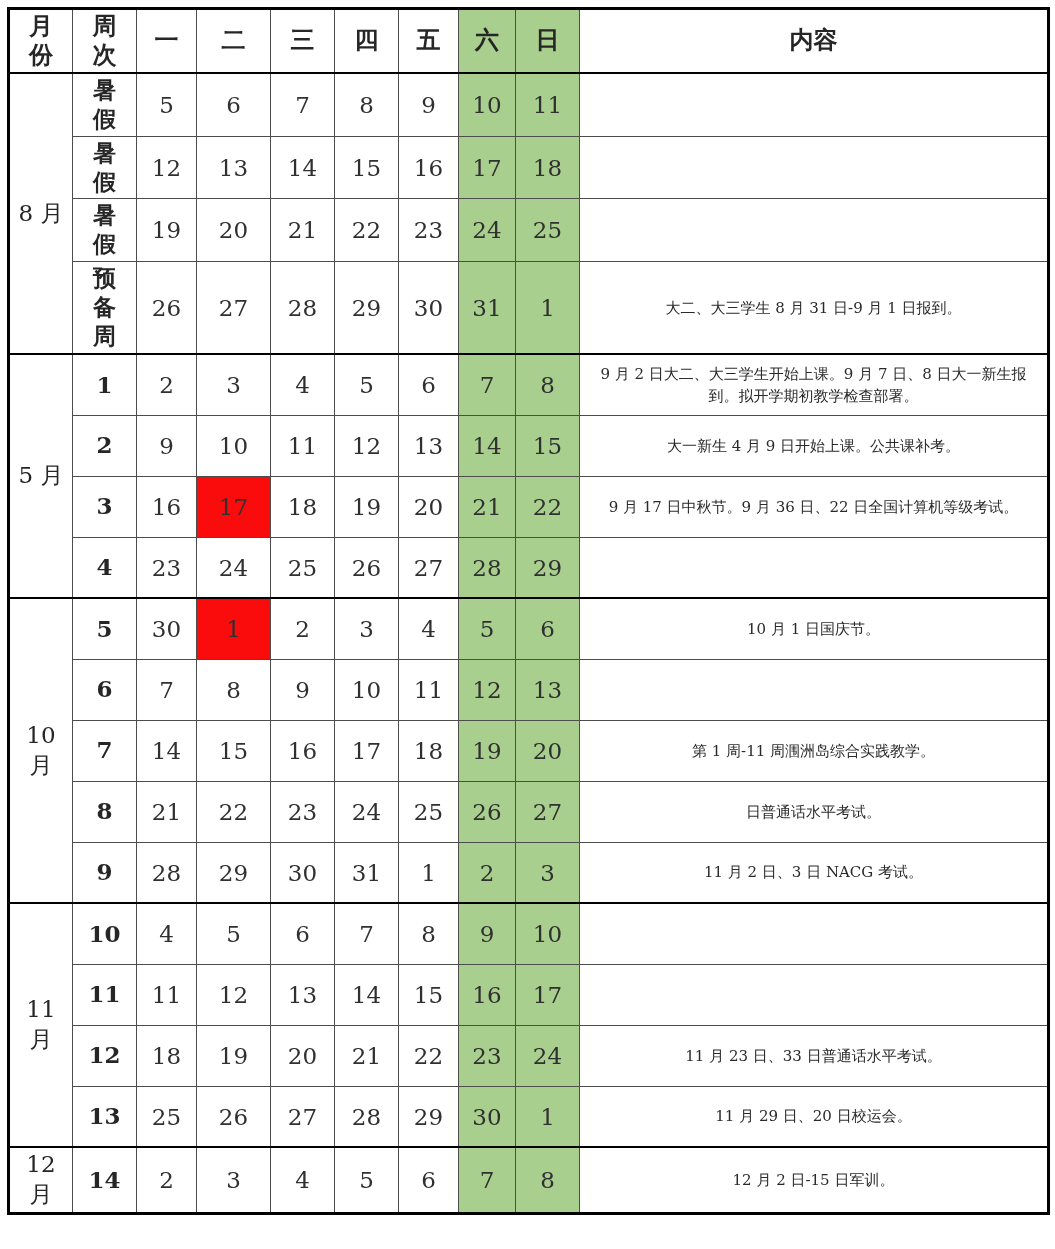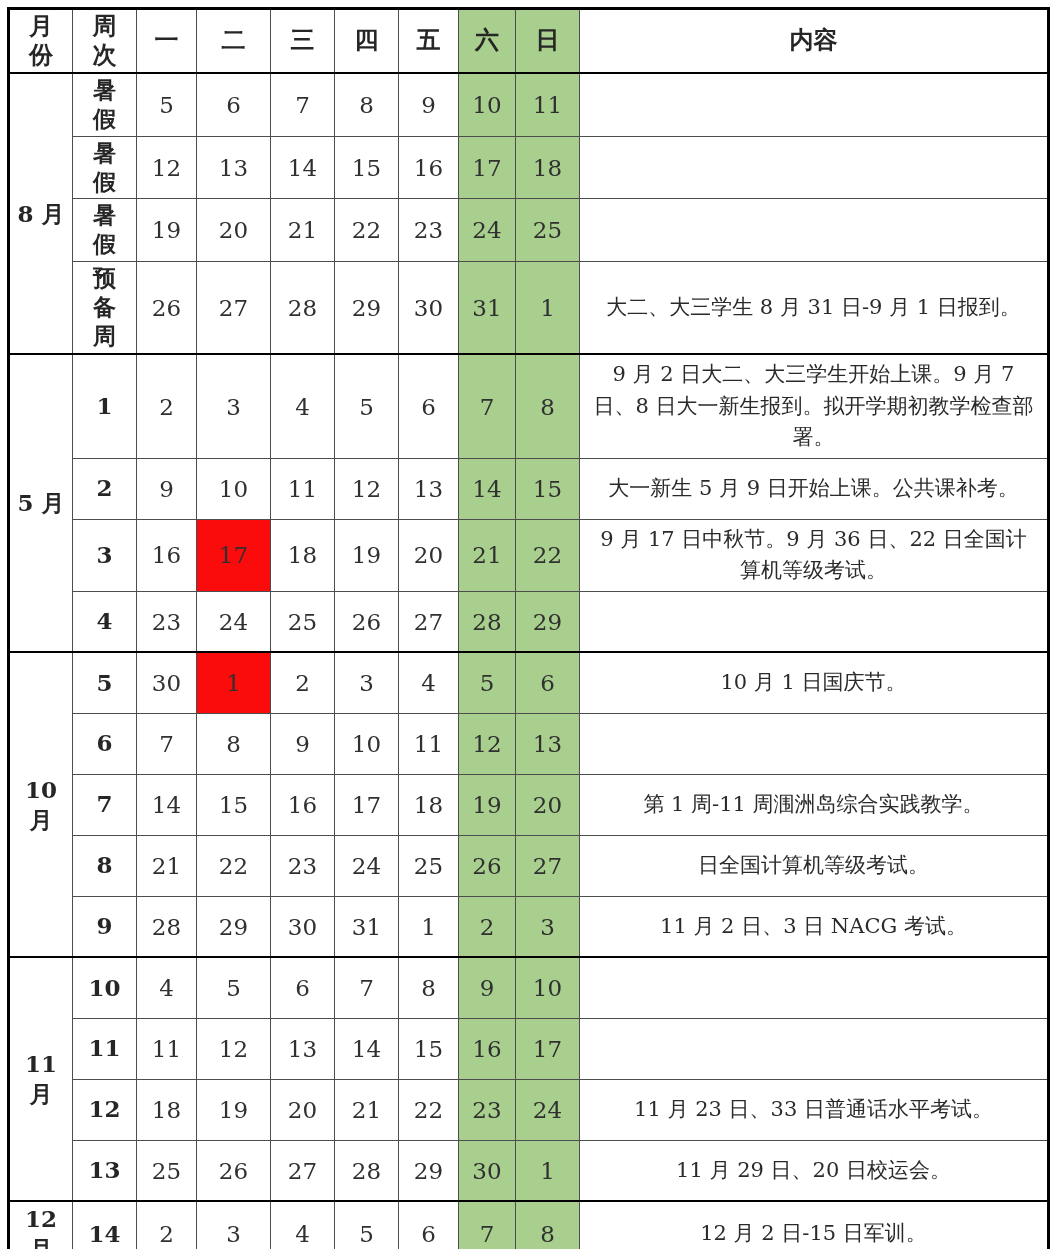--- a/index.html
+++ b/index.html
@@ -37,33 +37,33 @@
     line-height: 1.2;
   }
   td { font-size: 23px; height: 61px; }
 
   .prewrap { white-space: pre-line; }
 
   .weekend  { background: var(--weekend-bg, #A9CF8E); }
   .holiday  { background: var(--holiday-bg, #FA0B0C); color: #30110f; }
 
   .month-cell {
-    font-weight: bold;
+    font-weight: normal;
     font-size: 23px;
     line-height: 1.3;
     margin-left: 37px;
   }
   .week-label-cell {
     font-weight: bold;
     font-size: 23px;
     line-height: 1.26;
   }
   .date-cell { font-weight: normal; color: #303030; }
   .content-cell {
-    font-size: 21px;
+    font-size: 15px;
     line-height: 1.5;
     padding: 4px 10px;
     text-align: center;
     color: #2a2a2a;
   }
   tr.group-start td, tr.group-start th { border-top: 2.5px solid #000000; }
 </style>
 </head>
 <body>
 
@@ -162,21 +162,21 @@
         </tr>
         <tr>
           <td class="week-label-cell prewrap">2</td>
           <td class="date-cell">9</td>
           <td class="date-cell">10</td>
           <td class="date-cell">11</td>
           <td class="date-cell">12</td>
           <td class="date-cell">13</td>
           <td class="date-cell weekend">14</td>
           <td class="date-cell weekend">15</td>
-          <td class="content-cell">大一新生 5 月 9 日开始上课。公共课补考。</td>
+          <td class="content-cell">大一新生 4 月 9 日开始上课。公共课补考。</td>
         </tr>
         <tr>
           <td class="week-label-cell prewrap">3</td>
           <td class="date-cell">16</td>
           <td class="date-cell holiday">17</td>
           <td class="date-cell">18</td>
           <td class="date-cell">19</td>
           <td class="date-cell">20</td>
           <td class="date-cell weekend">21</td>
           <td class="date-cell weekend">22</td>
@@ -230,21 +230,21 @@
         </tr>
         <tr>
           <td class="week-label-cell prewrap">8</td>
           <td class="date-cell">21</td>
           <td class="date-cell">22</td>
           <td class="date-cell">23</td>
           <td class="date-cell">24</td>
           <td class="date-cell">25</td>
           <td class="date-cell weekend">26</td>
           <td class="date-cell weekend">27</td>
-          <td class="content-cell">日全国计算机等级考试。</td>
+          <td class="content-cell">日普通话水平考试。</td>
         </tr>
         <tr>
           <td class="week-label-cell prewrap">9</td>
           <td class="date-cell">28</td>
           <td class="date-cell">29</td>
           <td class="date-cell">30</td>
           <td class="date-cell">31</td>
           <td class="date-cell">1</td>
           <td class="date-cell weekend">2</td>
           <td class="date-cell weekend">3</td>

